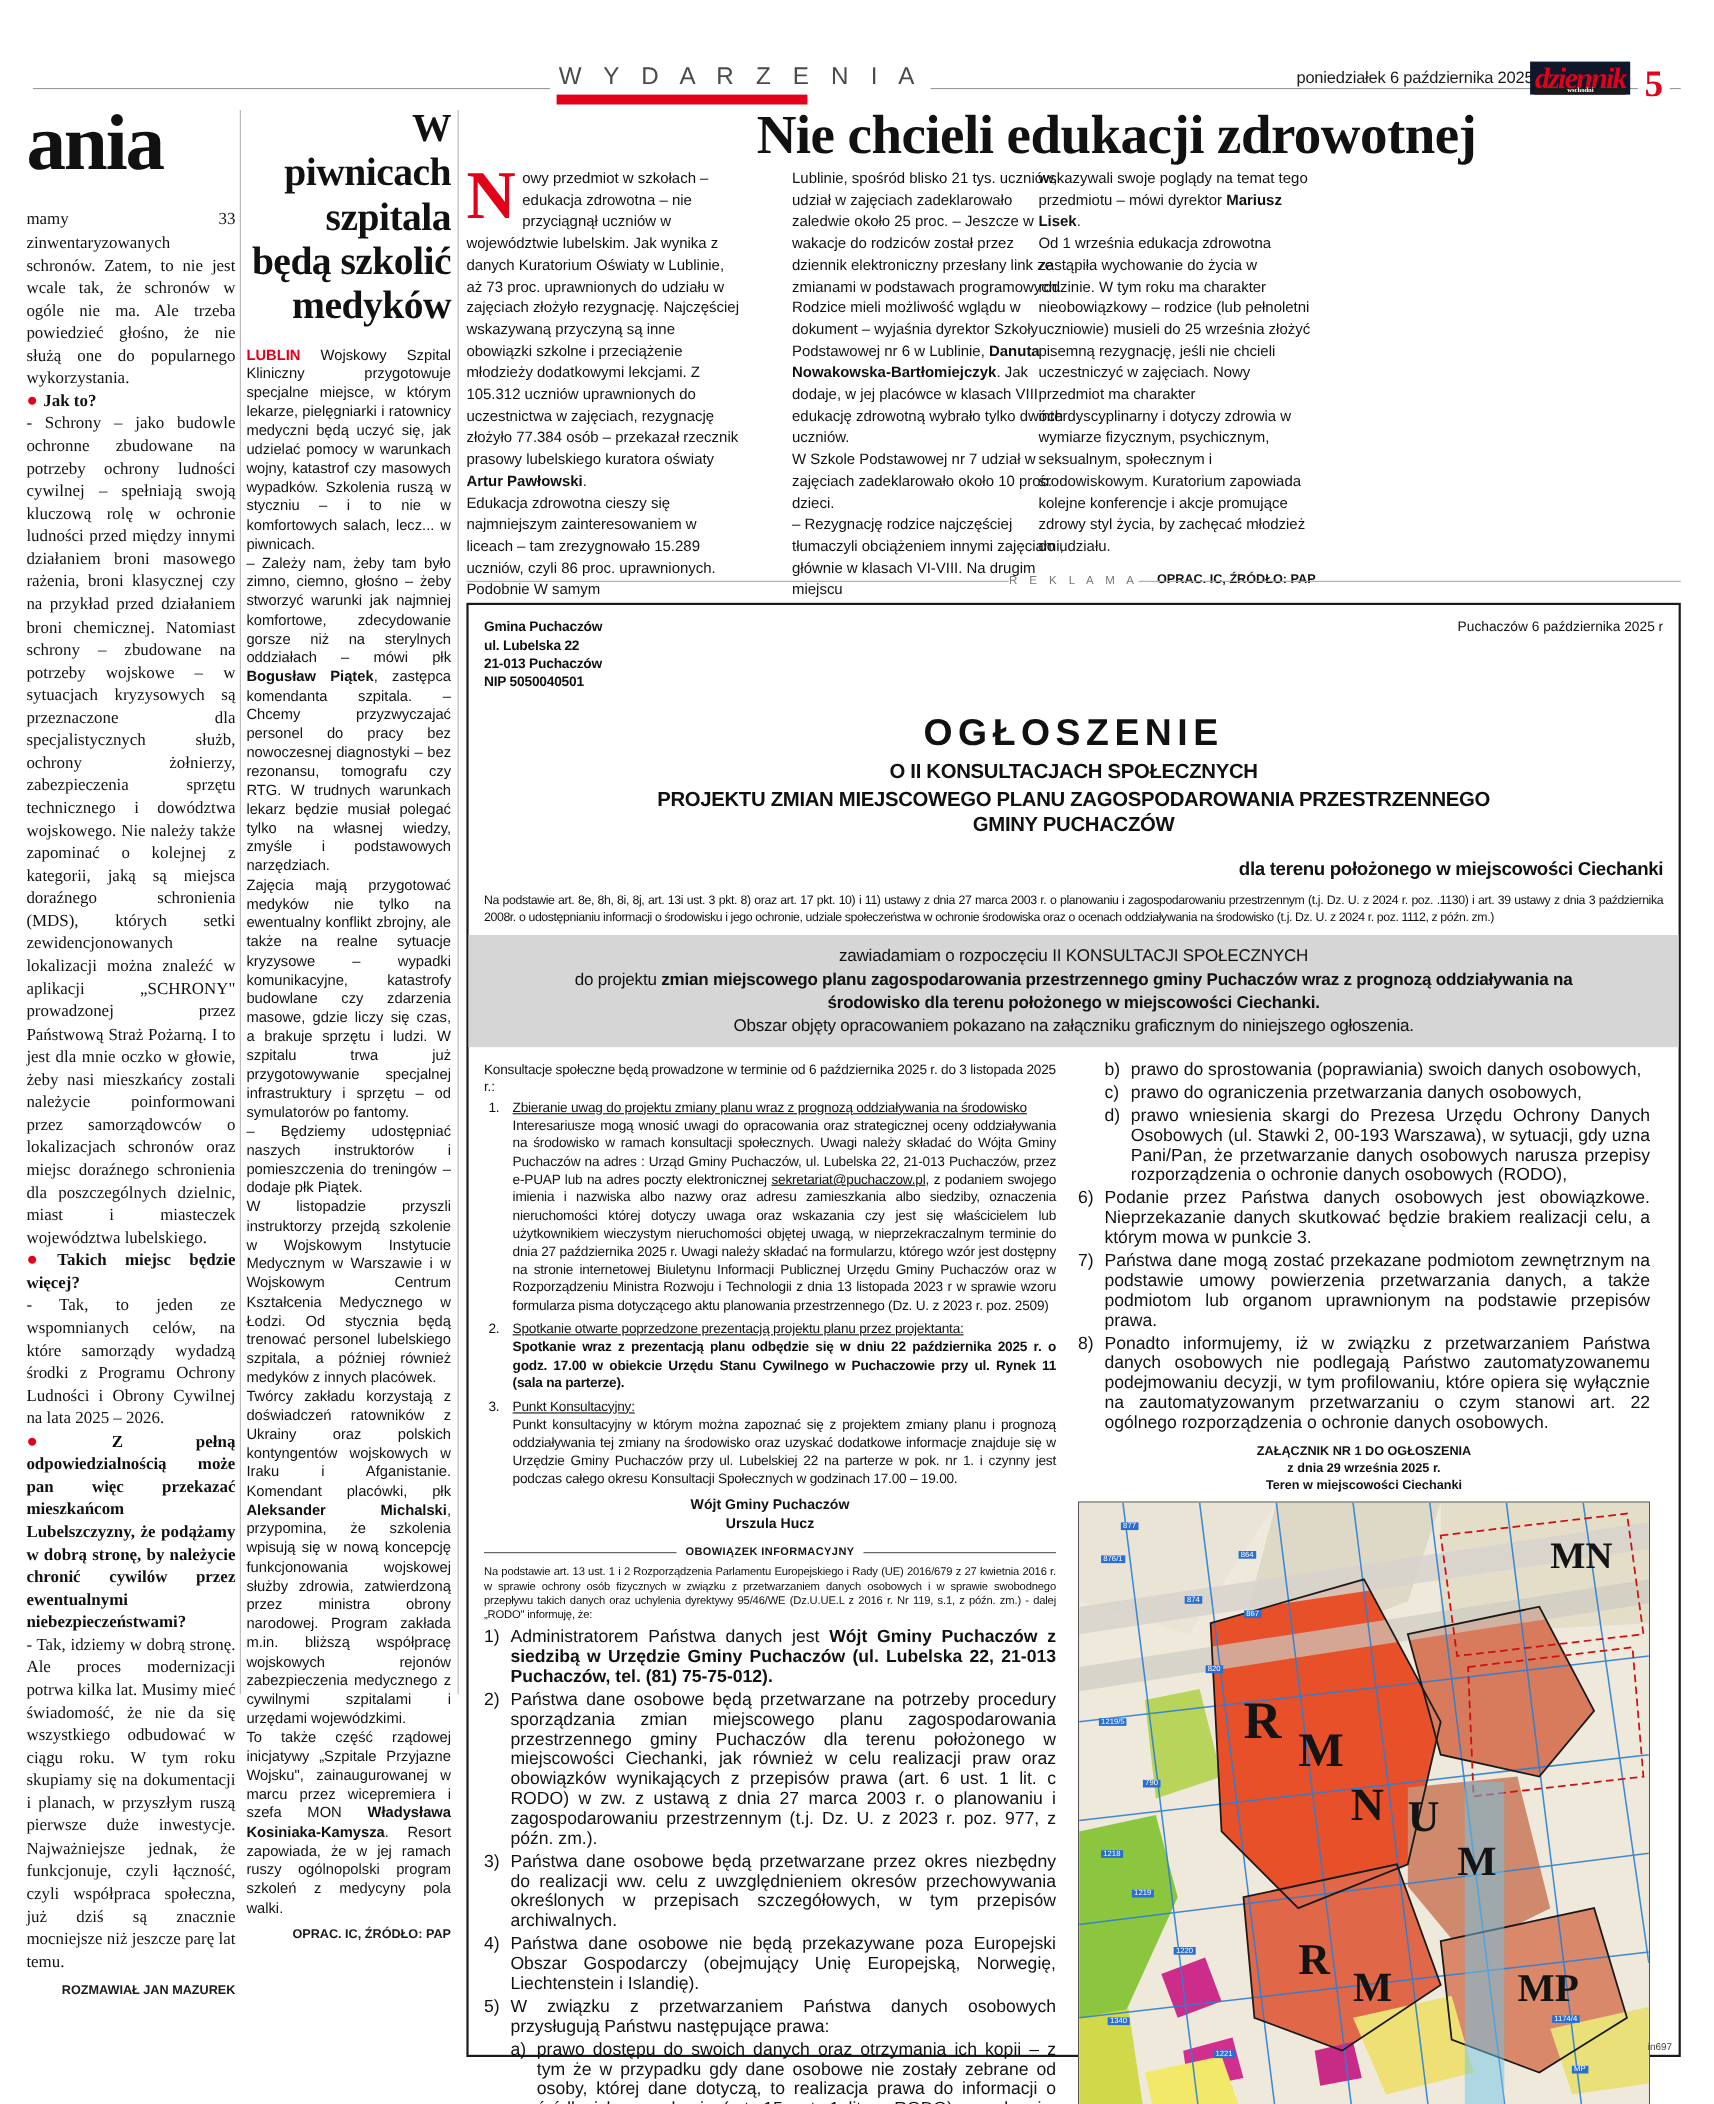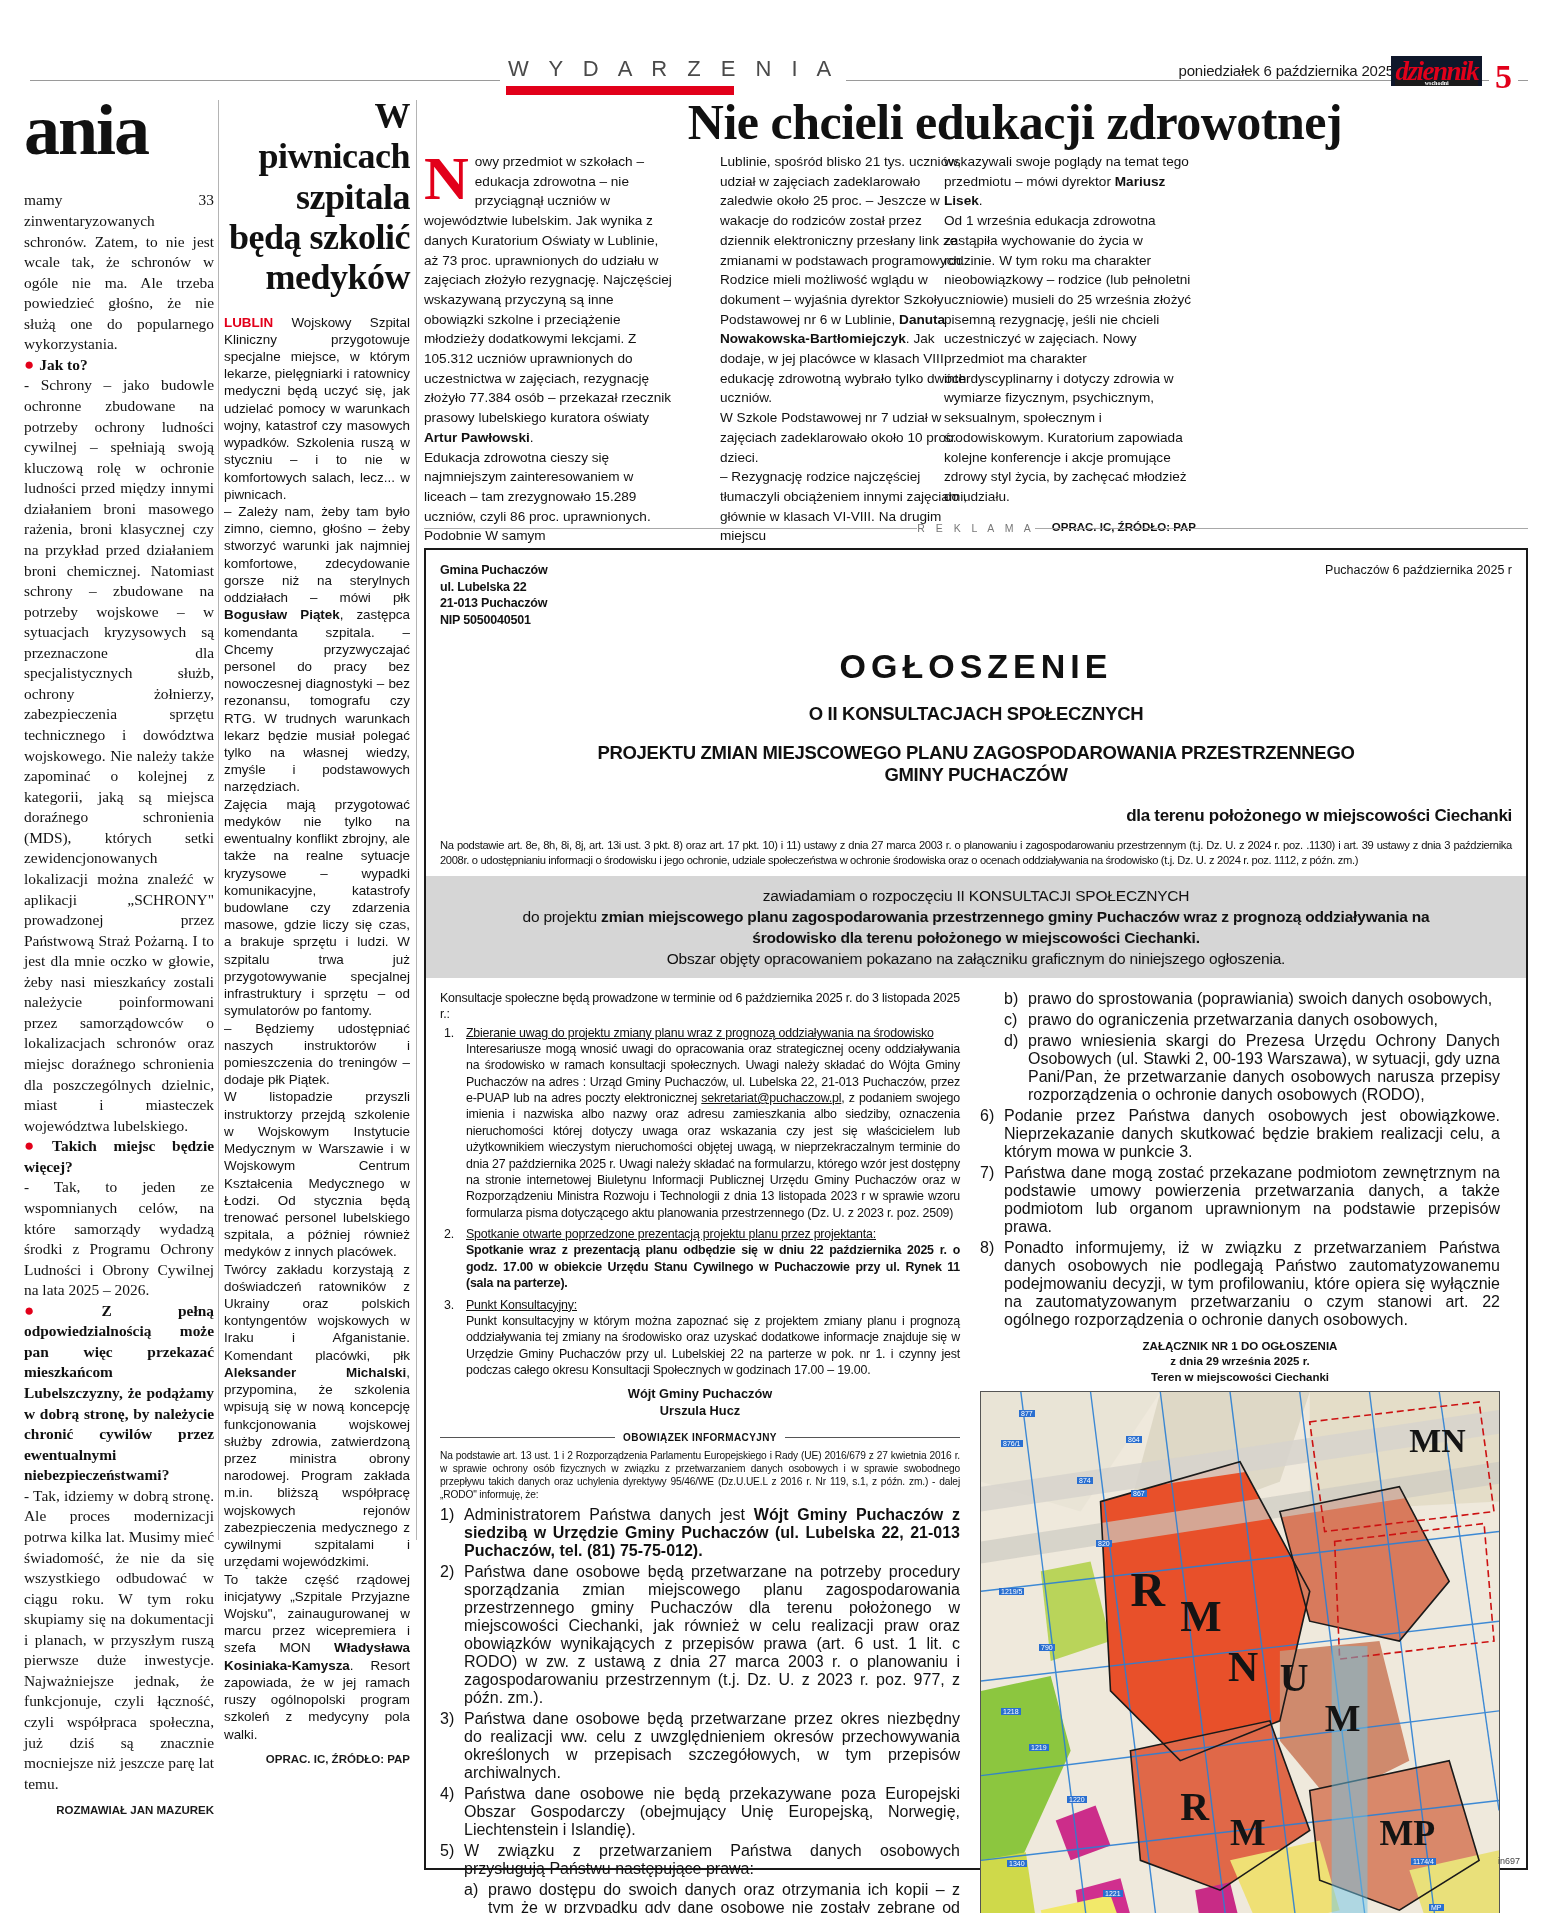--- a/index.html
+++ b/index.html
@@ -168,21 +168,21 @@
   .ad-top .right { font-size: 12.5px; }
   .ad-issuer { font-weight: 600; letter-spacing: -0.2px; }
 
   .ad-title {
     text-align: center;
     font-size: 34px; font-weight: bold; letter-spacing: 5px;
     margin: 18px 0 4px 0;
   }
   .ad-sub1 {
     text-align: center; font-size: 18.5px; font-weight: bold;
-    letter-spacing: -0.3px; margin: 17px;
+    letter-spacing: -0.3px; margin: 4px;
   }
   .ad-sub2 {
     text-align: center; font-size: 18.5px; font-weight: bold;
     letter-spacing: -0.3px; margin: 0;
   }
   .ad-sub3 {
     text-align: center; font-size: 18.5px; font-weight: bold;
     letter-spacing: -0.3px; margin: 0;
   }
   .ad-sub4 {

